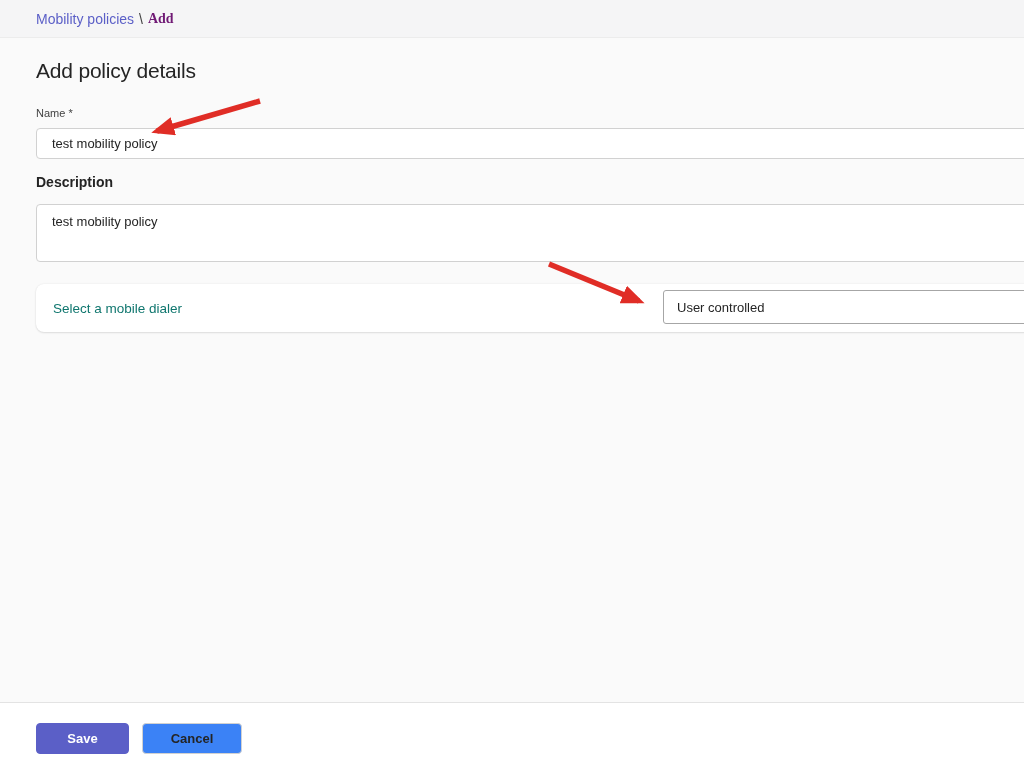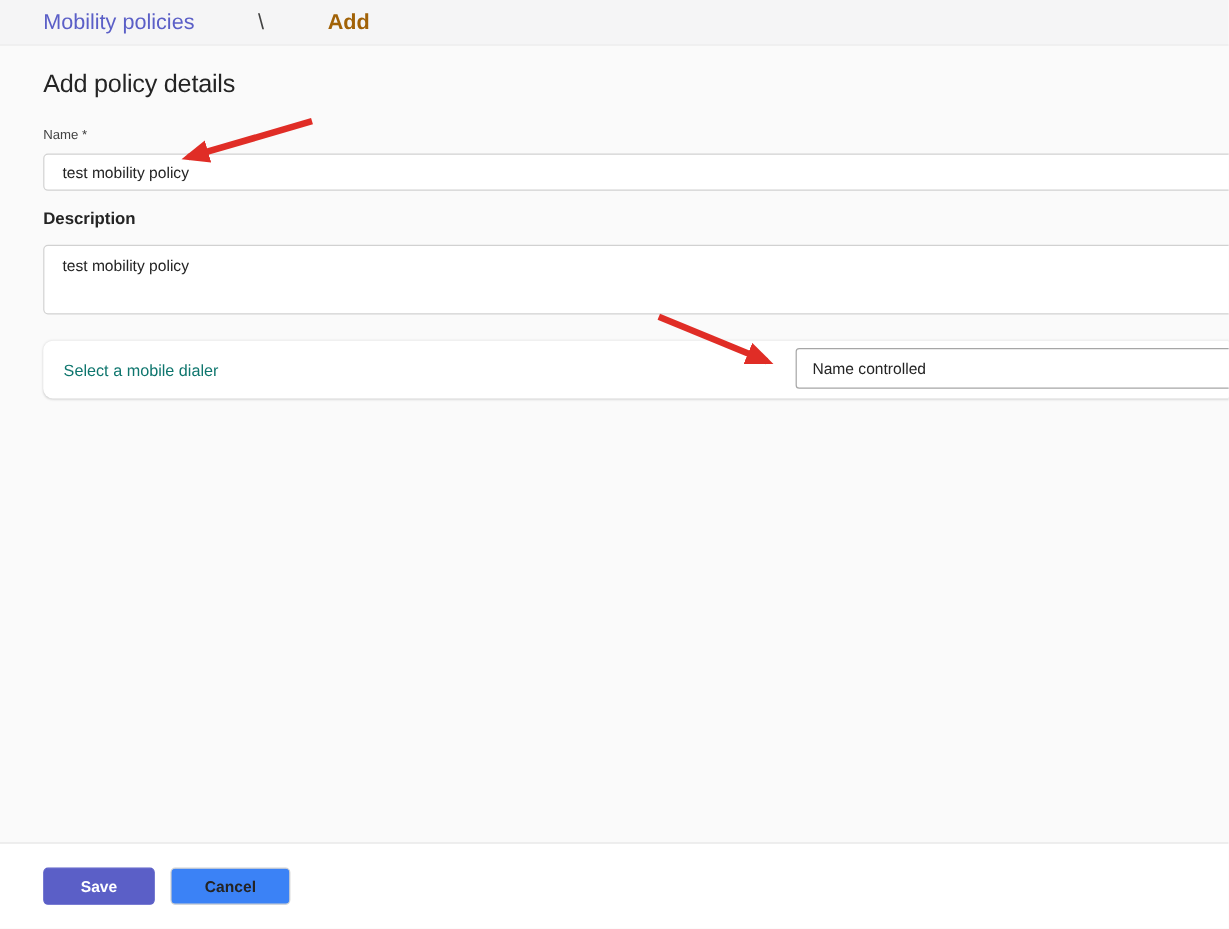--- a/index.html
+++ b/index.html
@@ -18,26 +18,25 @@
   }
 
   
   .breadcrumb-bar {
     position: absolute; left: 0; top: 0;
     width: 100%; height: 38px;
     background: #f5f5f6;
     border-bottom: 1px solid #ececec;
     display: flex; align-items: center;
     padding-left: 36px;
-    font-size: 18px;
-    gap: 48px;
+    font-size: 14px;
   }
   .breadcrumb-link { color: var(--accent, #5b5fc7); cursor: pointer; text-decoration: none; }
   .breadcrumb-sep { color: #424242; margin: 0 5px; }
-  .breadcrumb-current { color: #a16207; font-weight: 600; }
+  .breadcrumb-current { color: #701a75; font-weight: 600; font-family: Liberation Serif, serif; }
 
   
   .page-title {
     position: absolute; left: 36px; top: 59px;
     font-size: 21px; font-weight: 400; color: #242424;
     letter-spacing: -0.2px;
   }
 
   
   .name-label {
@@ -144,21 +143,21 @@
 
   <label class="name-label">Name *</label>
   <input class="name-input" type="text" value="test mobility policy" style="">
 
   <label class="desc-label">Description</label>
   <textarea class="desc-textarea" style="">test mobility policy</textarea>
 
   <div class="dialer-card">
     <span class="dialer-label">Select a mobile dialer</span>
     <div class="dialer-select">
-      <span>Name controlled</span>
+      <span>User controlled</span>
     </div>
   </div>
 
   <svg class="arrow-overlay" viewBox="0 0 1024 774" xmlns="http://www.w3.org/2000/svg">
     <defs>
       <marker id="arrowhead" markerUnits="userSpaceOnUse" markerWidth="24" markerHeight="20" refX="17" refY="9.5" orient="auto">
         <path d="M0,0 L23,9.5 L0,19 Z" class="arrow-fill" fill="#e02d26"></path>
       </marker>
     </defs>
     <line class="arrow-stroke" x1="260" y1="101" x2="157" y2="131" stroke-width="5.5" marker-end="url(#arrowhead)" stroke="#e02d26"></line>

